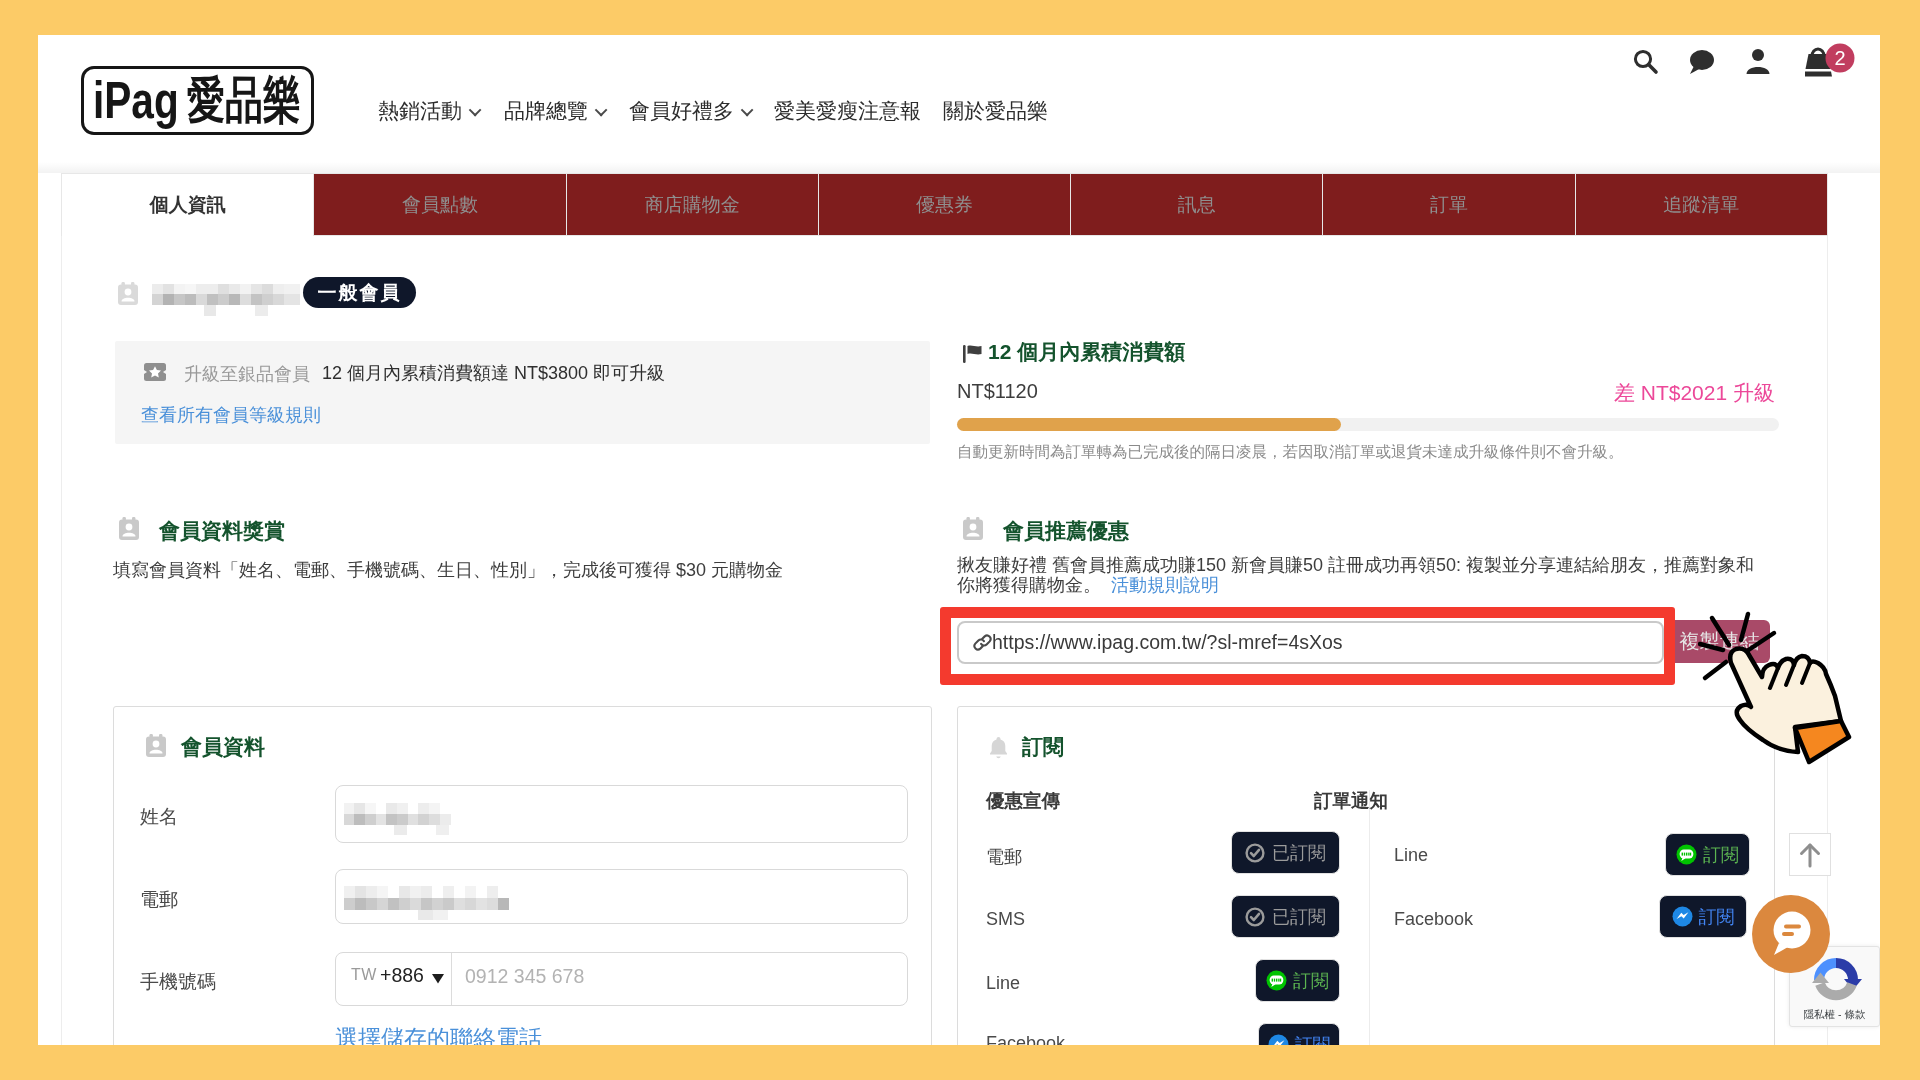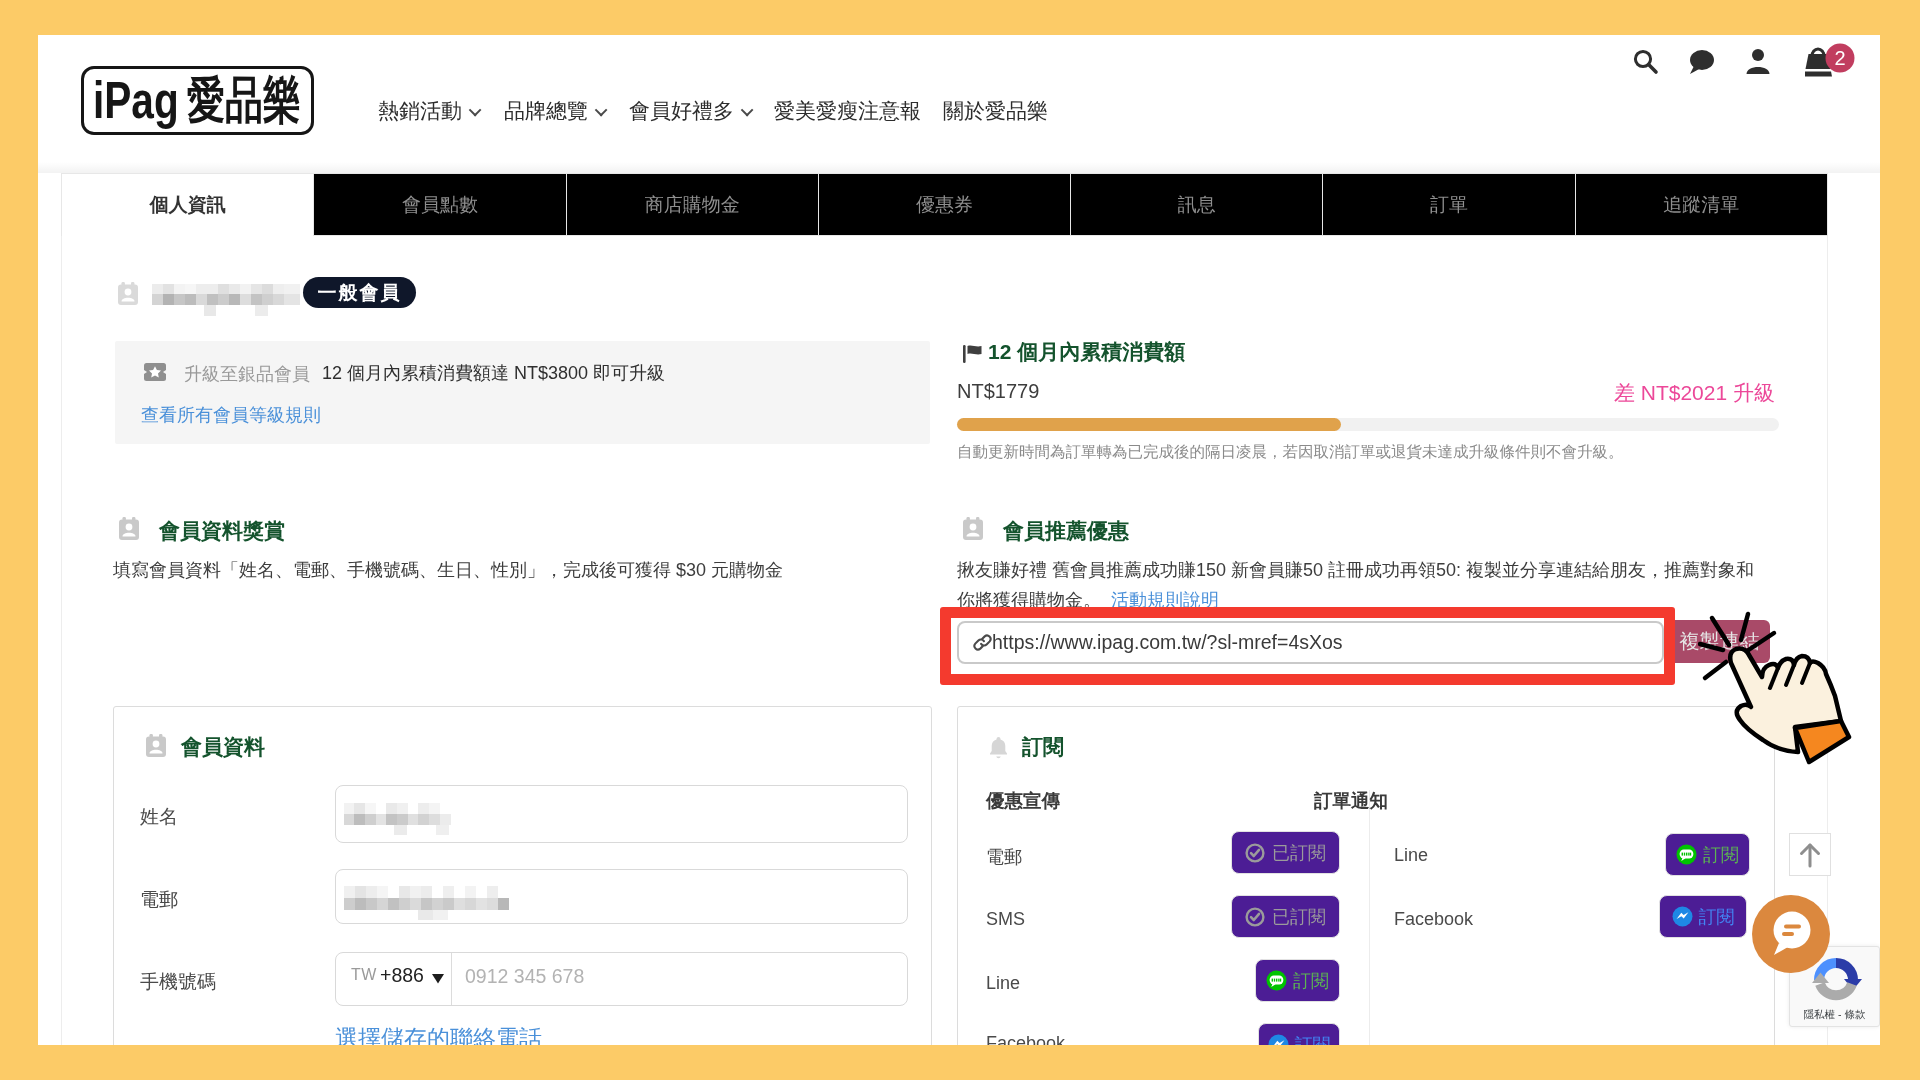--- a/index.html
+++ b/index.html
@@ -10,36 +10,36 @@
 .abs{position:absolute}
 a{text-decoration:none}
 
 .logo{position:absolute;left:43px;top:31px;width:233px;height:69px;border:3px solid #161616;border-radius:13px;color:#161616}
 .logo .lat{position:absolute;left:9px;top:0;line-height:63px;font-weight:700;font-size:52px;transform:scaleX(0.78);transform-origin:left center}
 .logo .cjk{position:absolute;left:103px;top:0;line-height:63px;font-weight:700;font-size:50px;white-space:nowrap;transform:scaleX(0.76);transform-origin:left center}
 .nav{position:absolute;top:62px;height:28px;font-size:21px;color:#2d2d2d;white-space:nowrap;display:flex;align-items:center}
 .chev{display:inline-block;width:9px;height:9px;border-left:2px solid #4a4a4a;border-bottom:2px solid #4a4a4a;transform:rotate(-45deg) translateY(-2px);margin-left:10px;vertical-align:middle}
 
 .tabs{position:absolute;left:23px;top:138px;width:1767px;height:63px;display:flex}
-.tab{flex:1;background:#000000;border:1px solid #e7e7e7;margin-left:-1px;display:flex;align-items:center;justify-content:center;font-size:19px;color:#8f8f8f}
+.tab{flex:1;background:#7f1d1d;border:1px solid #e7e7e7;margin-left:-1px;display:flex;align-items:center;justify-content:center;font-size:19px;color:#8f8f8f}
 .tab:first-child{margin-left:0}
 .tab.active{background:#fff;border-bottom:none;color:#333;font-weight:700}
 .cont{position:absolute;left:23px;top:201px;width:1767px;height:809px;border-left:1px solid #ededed;border-right:1px solid #ededed}
 
 .sechead{position:absolute;font-weight:700;font-size:21px;color:#14532d}
 .blue{color:#4A90D9}
 .graybox{position:absolute;left:77px;top:306px;width:815px;height:103px;background:#f5f5f5;border-radius:2px}
 .pill{position:absolute;left:265px;top:242px;width:113px;height:31px;background:#0f172a;border-radius:16px;color:#fff;font-weight:700;font-size:19px;display:flex;align-items:center;justify-content:center;letter-spacing:2px}
 .track{position:absolute;left:919px;top:383px;width:822px;height:13px;background:#f1f1f1;border-radius:7px}
 .fill{width:384px;height:13px;background:#E0A24B;border-radius:7px}
 
 .panel{position:absolute;border:1px solid #dcdcdc;border-radius:3px;background:#fff}
 .inp{position:absolute;border:1px solid #d9d9d9;border-radius:8px;background:#fff}
 .label{position:absolute;font-size:19px;color:#4a4a4a}
-.subbtn{position:absolute;background:#4c1d95;border:1px solid #e2e2e2;border-radius:8px;height:43px;display:flex;align-items:center;justify-content:center;font-size:18px}
+.subbtn{position:absolute;background:#0f172a;border:1px solid #e2e2e2;border-radius:8px;height:43px;display:flex;align-items:center;justify-content:center;font-size:18px}
 
 .redbox{position:absolute;left:902px;top:572px;width:735px;height:78px;border:11px solid #F43A2E;border-radius:3px}
 .copybtn{position:absolute;left:1631px;top:585px;width:101px;height:43px;background:#A94A68;border-radius:6px;color:#e5e5e5;font-size:20px;display:flex;align-items:center;justify-content:center}
 .urlbox{position:absolute;left:919px;top:586px;width:707px;height:43px;border:2px solid #c9c9c9;border-radius:8px;background:#fff;display:flex;align-items:center}
 </style>
 </head>
 <body>
 <div class="page">
 
   <div class="logo">
@@ -135,21 +135,21 @@
     </svg>
   <div class="abs" style="left:146px;top:327px;font-size:18px;color:#999">升級至銀品會員</div>
   <div class="abs" style="left:284px;top:326px;font-size:18px;color:#2f2f2f;font-weight:500">12 個月內累積消費額達 NT$3800 即可升級</div>
   <a class="abs blue" style="left:103px;top:368px;font-size:18px">查看所有會員等級規則</a>
 
   <svg class="abs" style="left:925px;top:310px" width="19" height="18" viewBox="0 0 19 18">
       <rect x="0" y="0" width="2.6" height="18" rx="1.2" fill="#3f3f3f"></rect>
       <path d="M4.5,1 C9,-0.5 13,2.5 18.5,1 L18.5,9 C13,10.5 9,7.5 4.5,9 Z" fill="#3f3f3f"></path>
     </svg>
   <div class="sechead" style="left:950px;top:303px">12 個月內累積消費額</div>
-  <div class="abs" style="left:919px;top:345px;font-size:20px;color:#3d3d3d">NT$1779</div>
+  <div class="abs" style="left:919px;top:345px;font-size:20px;color:#3d3d3d">NT$1120</div>
   <div class="abs" style="right:105px;top:344px;font-size:21px;color:#ec4899">差 NT$2021 升級</div>
   <div class="track">
       <div class="fill"></div>
     </div>
   <div class="abs" style="left:919px;top:407px;font-size:15.5px;color:#8a8a8a">自動更新時間為訂單轉為已完成後的隔日凌晨，若因取消訂單或退貨未達成升級條件則不會升級。</div>
 
   <svg class="abs" style="left:81px;top:482px" width="20" height="23" viewBox="0 0 20 23">
       <rect x="0" y="2.5" width="20" height="20.5" rx="3" fill="#c9c9c9"></rect>
       <rect x="3.5" y="0" width="3.4" height="5" rx="1.2" fill="#c9c9c9"></rect>
       <rect x="13" y="0" width="3.4" height="5" rx="1.2" fill="#c9c9c9"></rect>
@@ -160,21 +160,21 @@
   <div class="abs" style="left:75px;top:523px;font-size:18px;color:#3d3d3d">填寫會員資料「姓名、電郵、手機號碼、生日、性別」，完成後可獲得 $30 元購物金</div>
 
   <svg class="abs" style="left:925px;top:482px" width="20" height="23" viewBox="0 0 20 23">
       <rect x="0" y="2.5" width="20" height="20.5" rx="3" fill="#c9c9c9"></rect>
       <rect x="3.5" y="0" width="3.4" height="5" rx="1.2" fill="#c9c9c9"></rect>
       <rect x="13" y="0" width="3.4" height="5" rx="1.2" fill="#c9c9c9"></rect>
       <circle cx="10" cy="10" r="3.4" fill="#fff"></circle>
       <path d="M3.5,19.5 C3.5,14.5 16.5,14.5 16.5,19.5 Z" fill="#fff"></path>
     </svg>
   <div class="sechead" style="left:965px;top:482px">會員推薦優惠</div>
-  <div class="abs" style="left:919px;top:520px;width:860px;font-size:18px;line-height:30px;color:#3d3d3d">揪友賺好禮 舊會員推薦成功賺150 新會員賺50 註冊成功再領50: 複製並分享連結給朋友，推薦對象和<br>你將獲得購物金。&nbsp; <a class="blue">活動規則說明</a></div>
+  <div class="abs" style="left:919px;top:520px;width:860px;font-size:18px;line-height:20px;color:#3d3d3d">揪友賺好禮 舊會員推薦成功賺150 新會員賺50 註冊成功再領50: 複製並分享連結給朋友，推薦對象和<br>你將獲得購物金。&nbsp; <a class="blue">活動規則說明</a></div>
 
   <div class="urlbox">
     <svg style="margin-left:14px" width="19" height="19" viewBox="0 0 19 19">
         <g fill="none" stroke="#4a4a4a" stroke-width="2.1" stroke-linecap="round">
           <path d="M10.8,5.3 L13.2,2.9 a3.55,3.55 0 0 1 5,5 L15.1,11 a3.55,3.55 0 0 1 -5.5,-0.6" transform="translate(-1.5,0.5)"></path>
           <path d="M8.2,13.7 L5.8,16.1 a3.55,3.55 0 0 1 -5,-5 L3.9,8 a3.55,3.55 0 0 1 5.5,0.6" transform="translate(1.5,-0.5)"></path>
         </g>
       </svg>
     <span style="font-size:19.5px;color:#3a3a3a">https://www.ipag.com.tw/?sl-mref=4sXos</span>
   </div>

